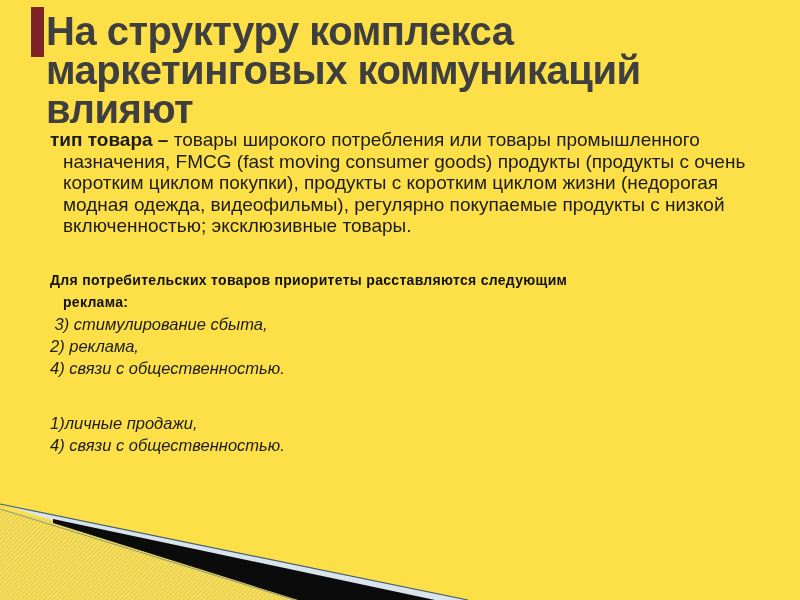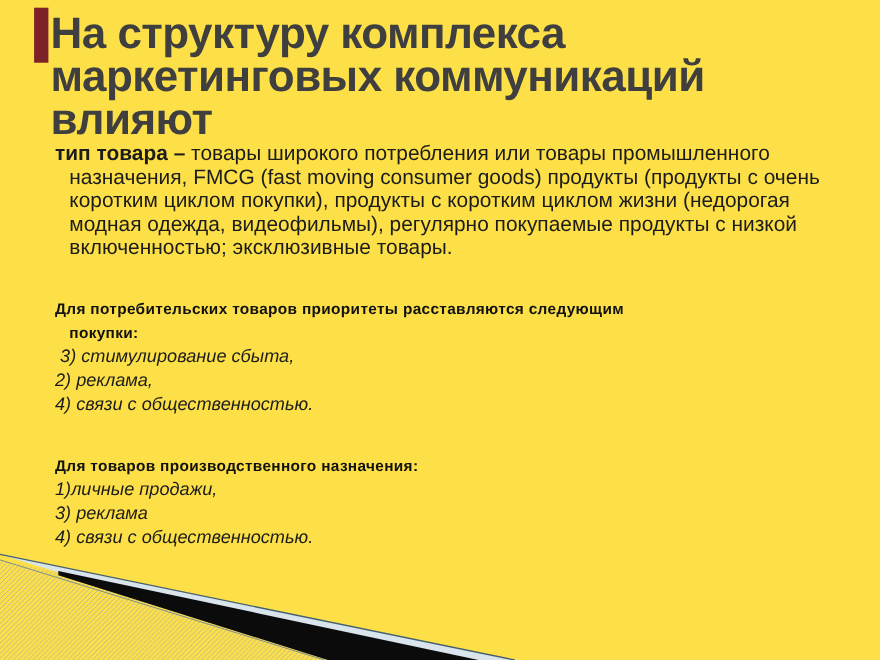--- a/index.html
+++ b/index.html
@@ -48,30 +48,28 @@
 влияют</div>
 
   <div class="para"><span class="lead">тип товара – </span><span>товары широкого потребления или товары промышленного
 назначения, FMCG (fast moving consumer goods) продукты (продукты с очень
 коротким циклом покупки), продукты с коротким циклом жизни (недорогая
 модная одежда, видеофильмы), регулярно покупаемые продукты с низкой
 включенностью; эксклюзивные товары.</span></div>
 
   <div class="sec sec-consumer">
     <div class="h-line">Для потребительских товаров приоритеты расставляются следующим</div>
-    <div class="h-line h-indent">покупки:</div>
+    <div class="h-line h-indent">реклама:</div>
     <div class="item"> 3) стимулирование сбыта,</div>
     <div class="item">2) реклама,</div>
     <div class="item">4) связи с общественностью.</div>
   </div>
 
   <div class="sec sec-industrial">
-    <div class="h-line">Для товаров производственного назначения:</div>
     <div class="item">1)личные продажи,</div>
-    <div class="item">3) реклама</div>
     <div class="item">4) связи с общественностью.</div>
   </div>
 
   <svg class="deco" viewBox="0 0 800 600" xmlns="http://www.w3.org/2000/svg">
     <defs>
       <pattern id="hatch" patternUnits="userSpaceOnUse" width="4.5" height="4.5">
         <path d="M0 4.5 L4.5 0" stroke="#adadad" stroke-width="0.7" fill="none"></path>
         <path d="M-1 1 L1 -1" stroke="#adadad" stroke-width="0.7" fill="none"></path>
         <path d="M3.5 5.5 L5.5 3.5" stroke="#adadad" stroke-width="0.7" fill="none"></path>
       </pattern>

